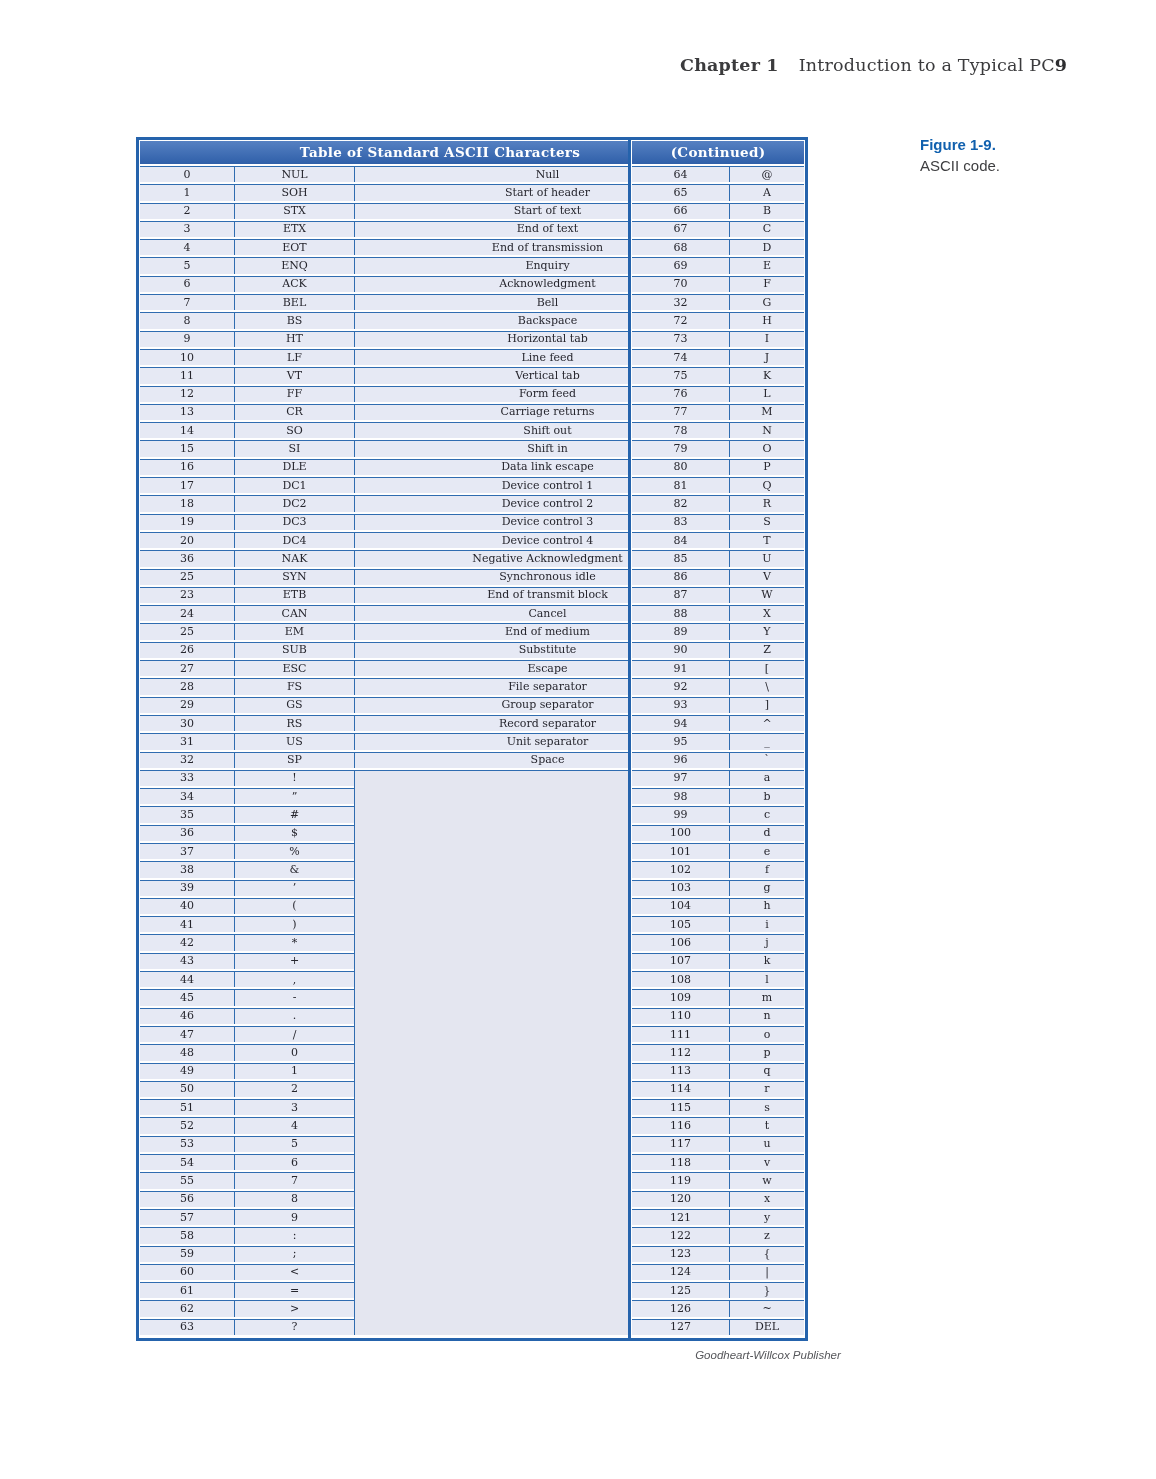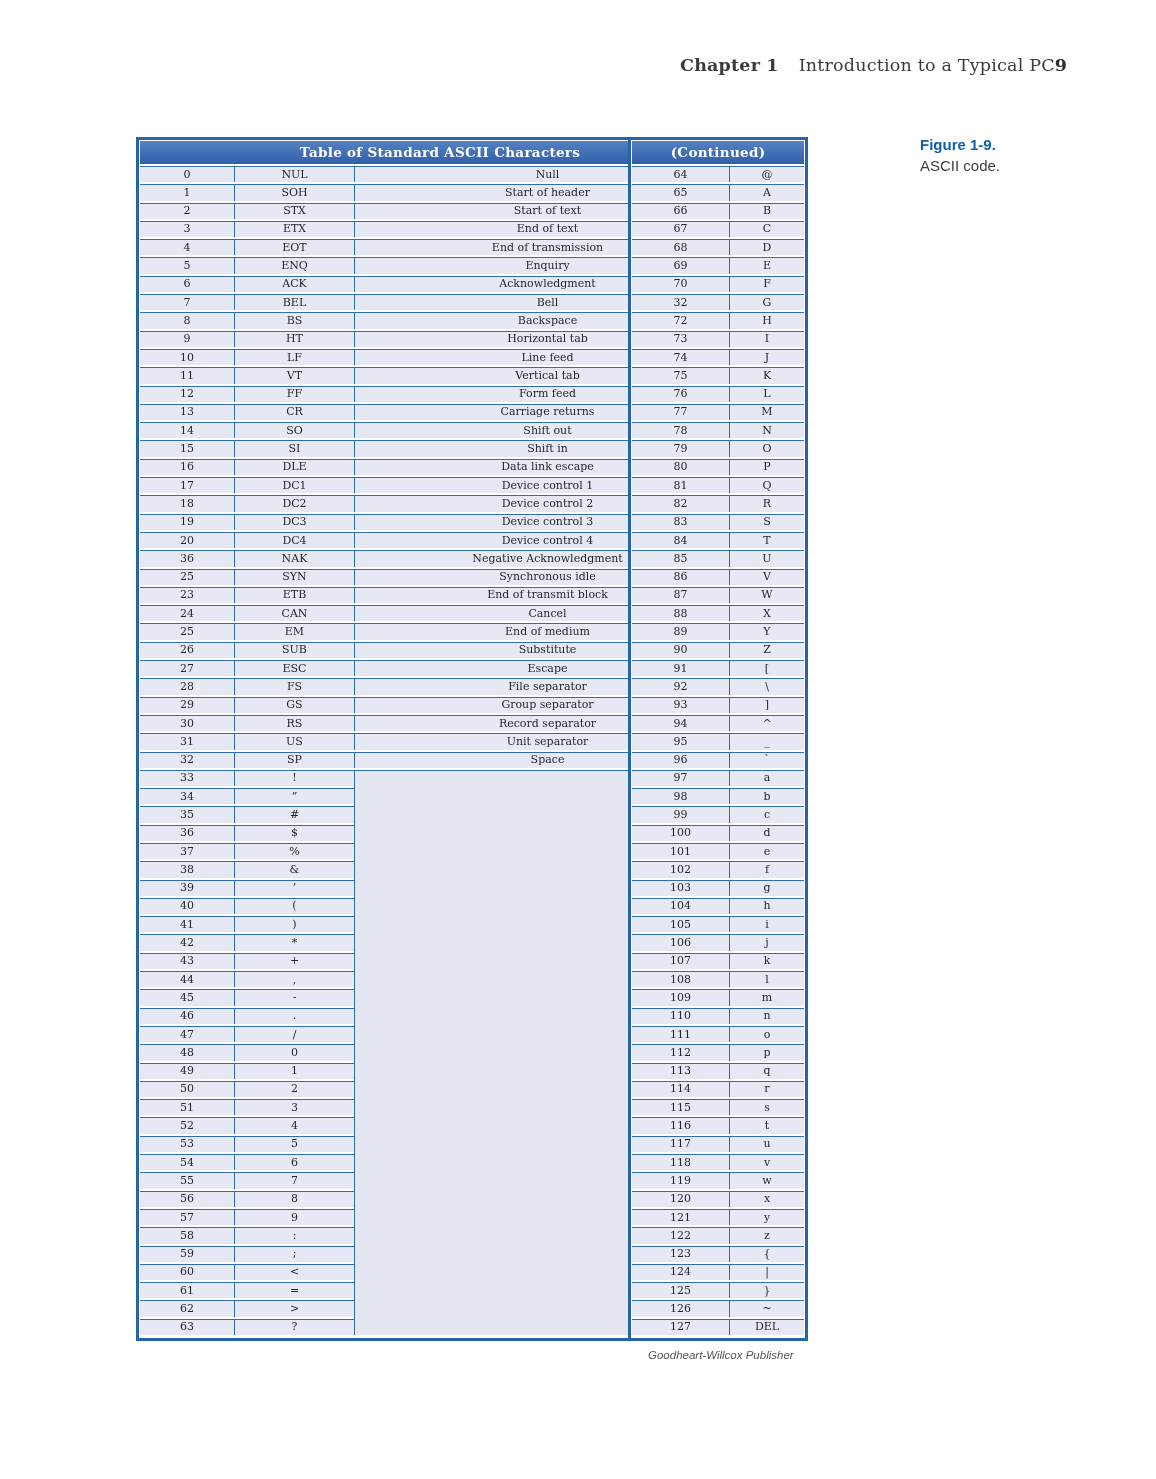--- a/index.html
+++ b/index.html
@@ -50,21 +50,21 @@
     position:absolute;left:908px;top:136px;
     font-family:"Liberation Sans", sans-serif;
     margin-left:12px;
   }
   .figure-label{color:#1060ae;font-weight:bold;font-size:15px;}
   .figure-text{color:#3e3e40;font-size:15px;margin-top:4px;}
 
   
   .credit{
     position:absolute;left:648px;top:1349px;width:240px;
-    text-align:left;font-family:"Liberation Sans", sans-serif;
+    text-align:center;font-family:"Liberation Sans", sans-serif;
     font-style:italic;font-size:11.5px;color:#55565a;
   }
 </style>
 </head>
 <body>
 
 <div class="page">
 
   <header class="page-header">
     <span class="ph-chapter">Chapter 1</span>

